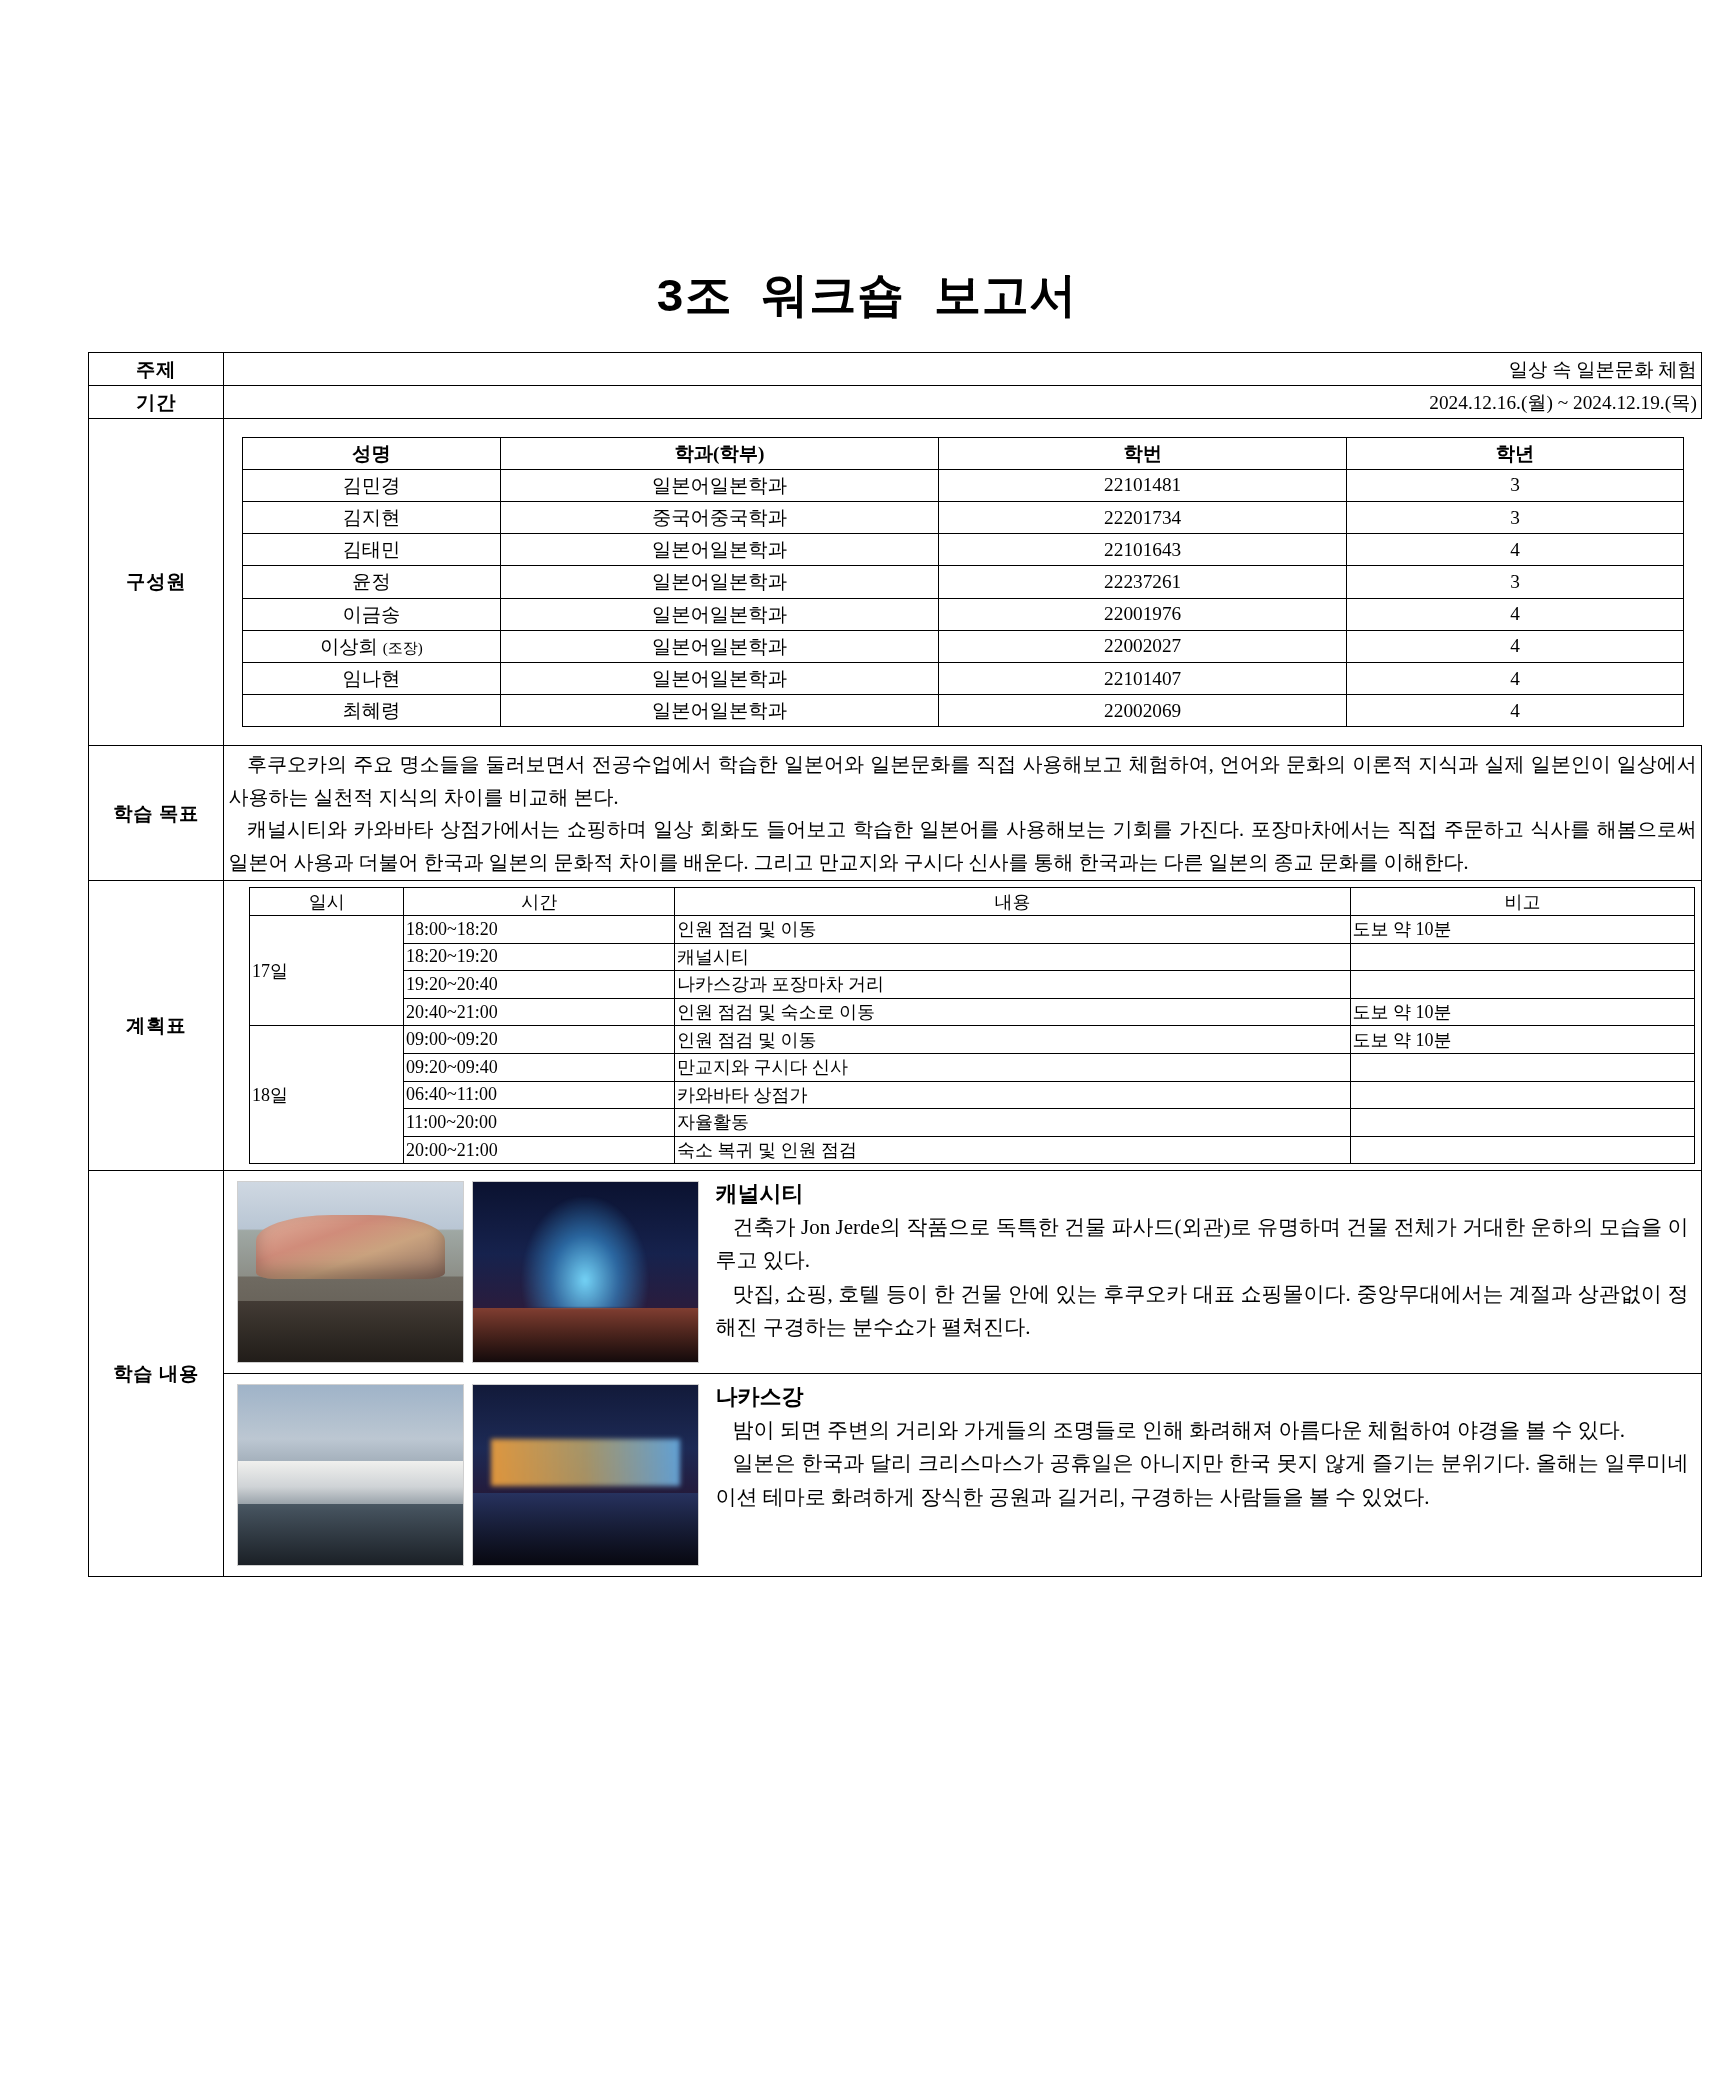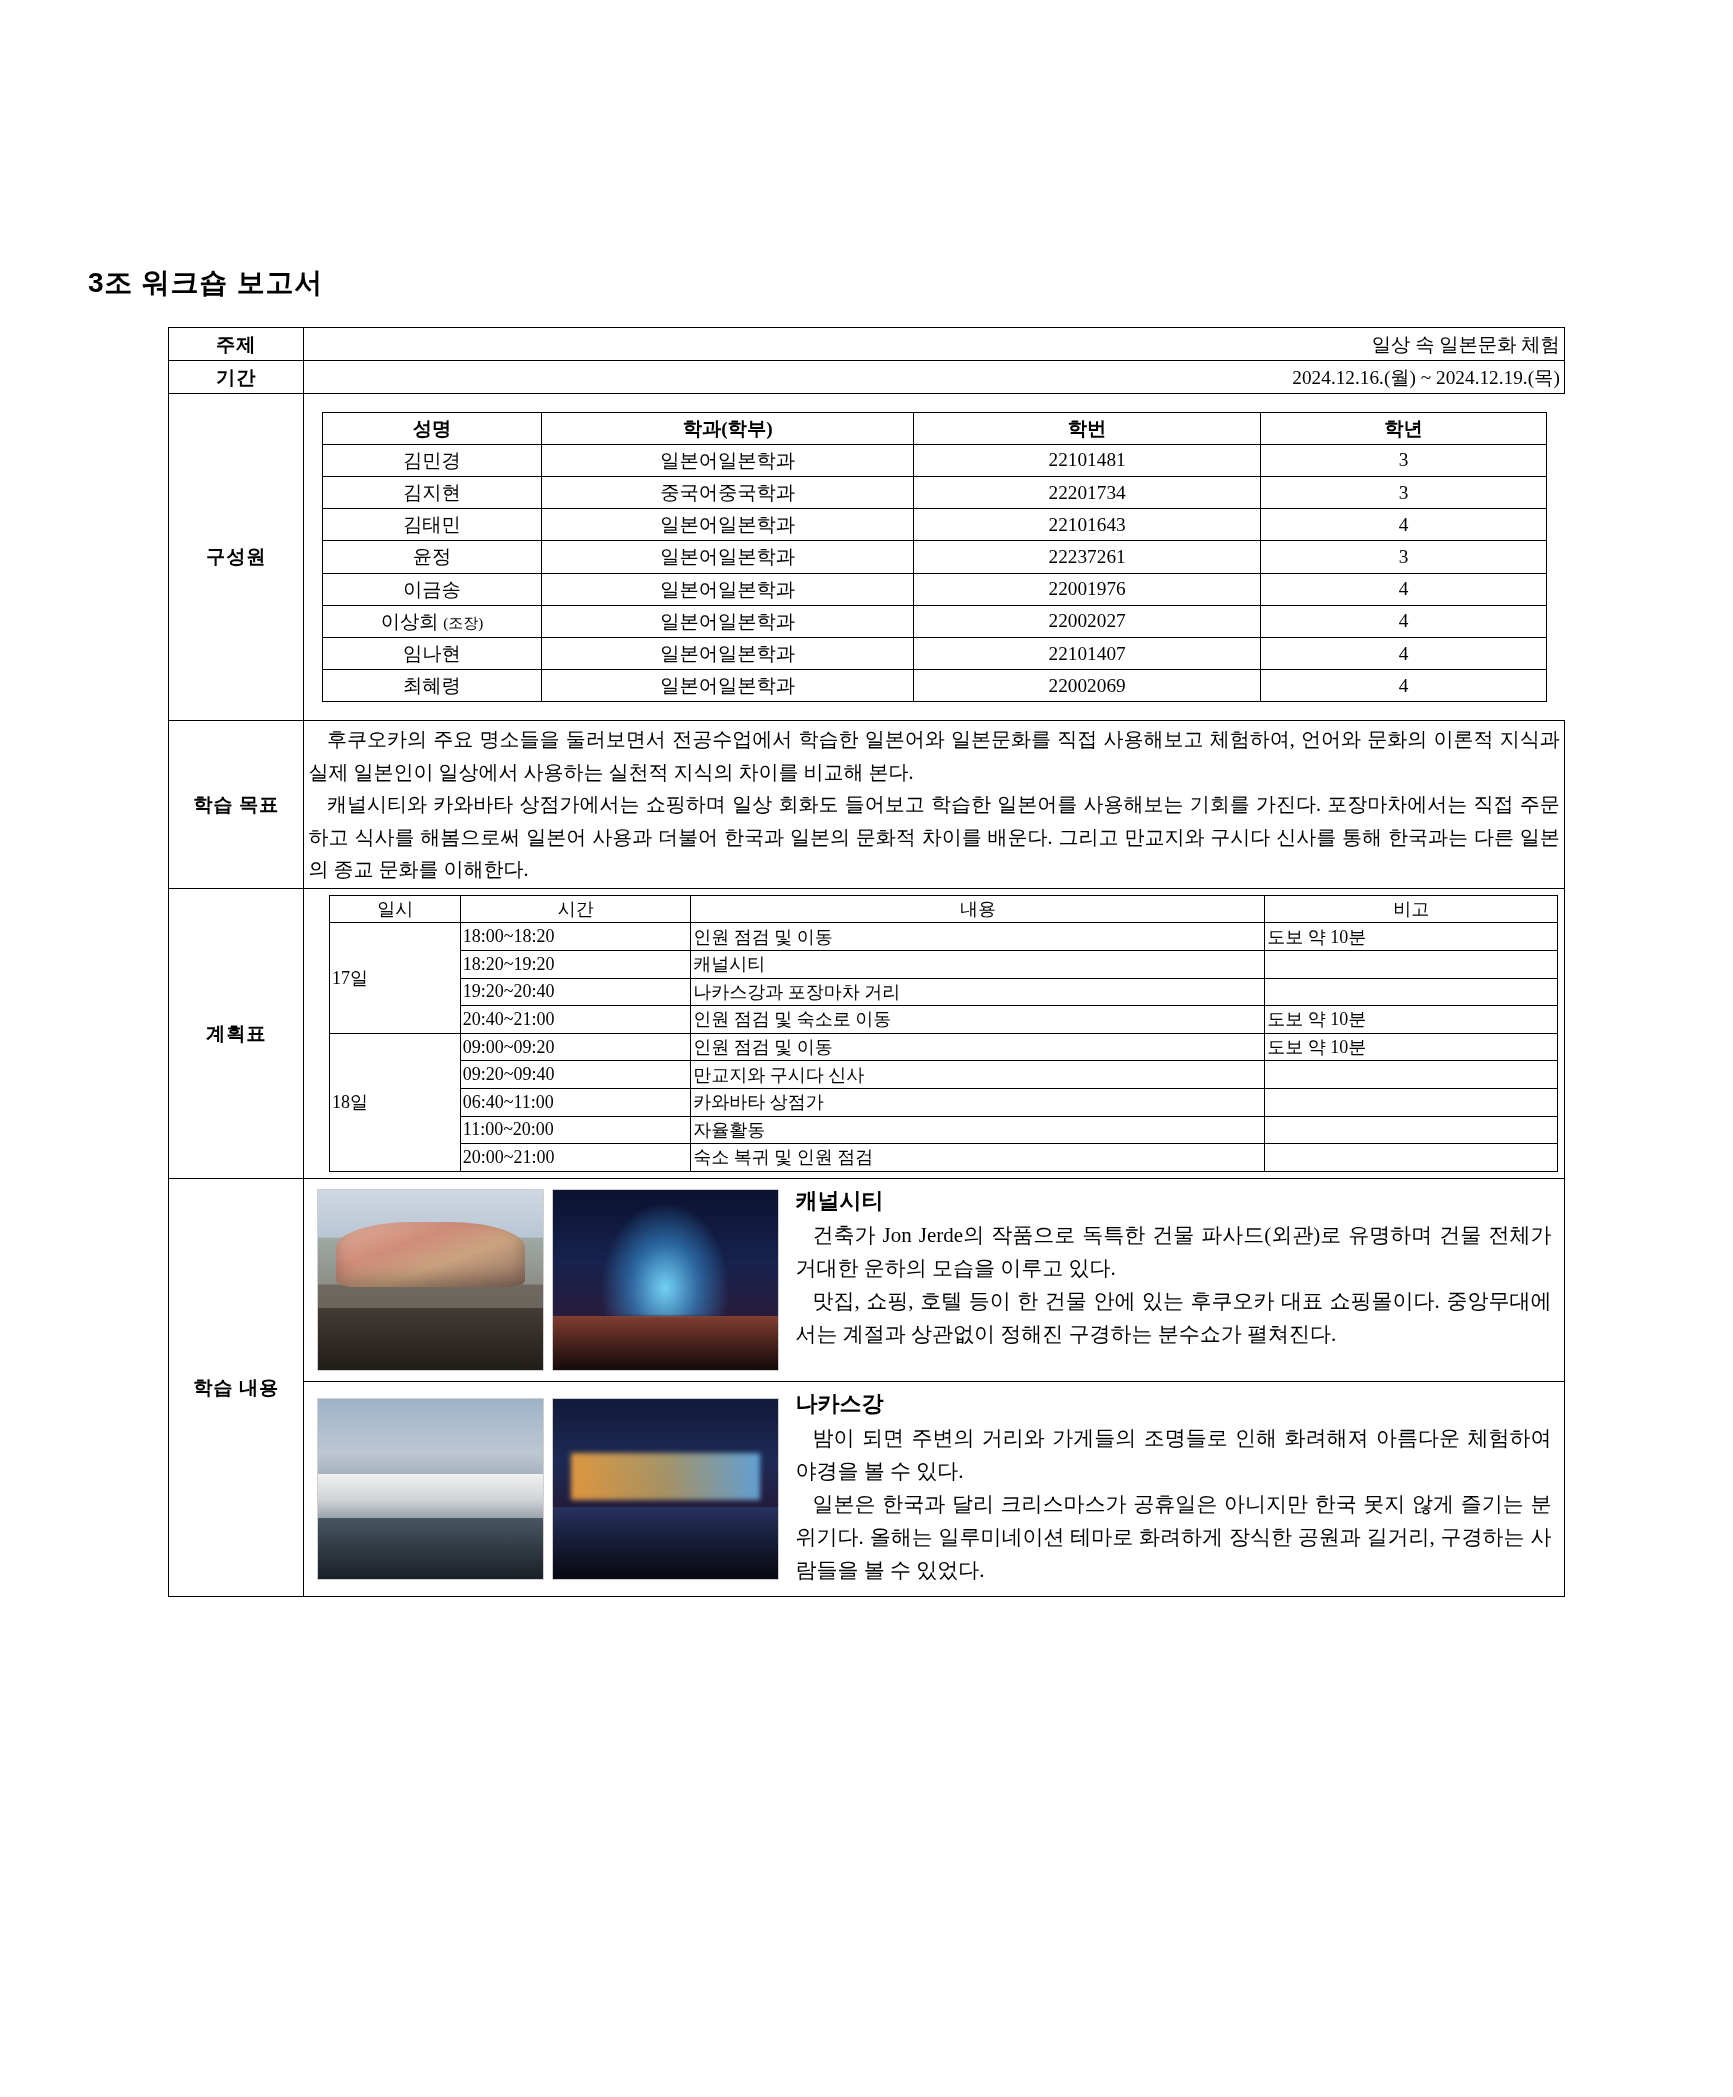--- a/index.html
+++ b/index.html
@@ -12,29 +12,30 @@
     color: #000000;
   }
   .page {
     width: 1733px;
     height: 2450px;
     box-sizing: border-box;
     padding: 71px 88px 0 88px;
     position: relative;
   }
   .doc-title {
-    font-size: 28px;
+    text-align: center;
+    font-size: 47px;
     font-weight: bold;
     letter-spacing: 0.8px;
     margin: 193px 0 25px 0;
-    font-family: Liberation Sans, sans-serif;
+    font-family: Liberation Mono, monospace;
   }
   table.main {
     border-collapse: collapse;
-    width: 1397px;
+    width: 1614px;
     margin: 8px auto;
     table-layout: fixed;
   }
   table.main > tbody > tr > td,
   table.main > tbody > tr > th {
     border: 1.3px solid #000000;
     vertical-align: middle;
     font-size: 19.3px;
     padding: 2.5px 4.2px;
   }

